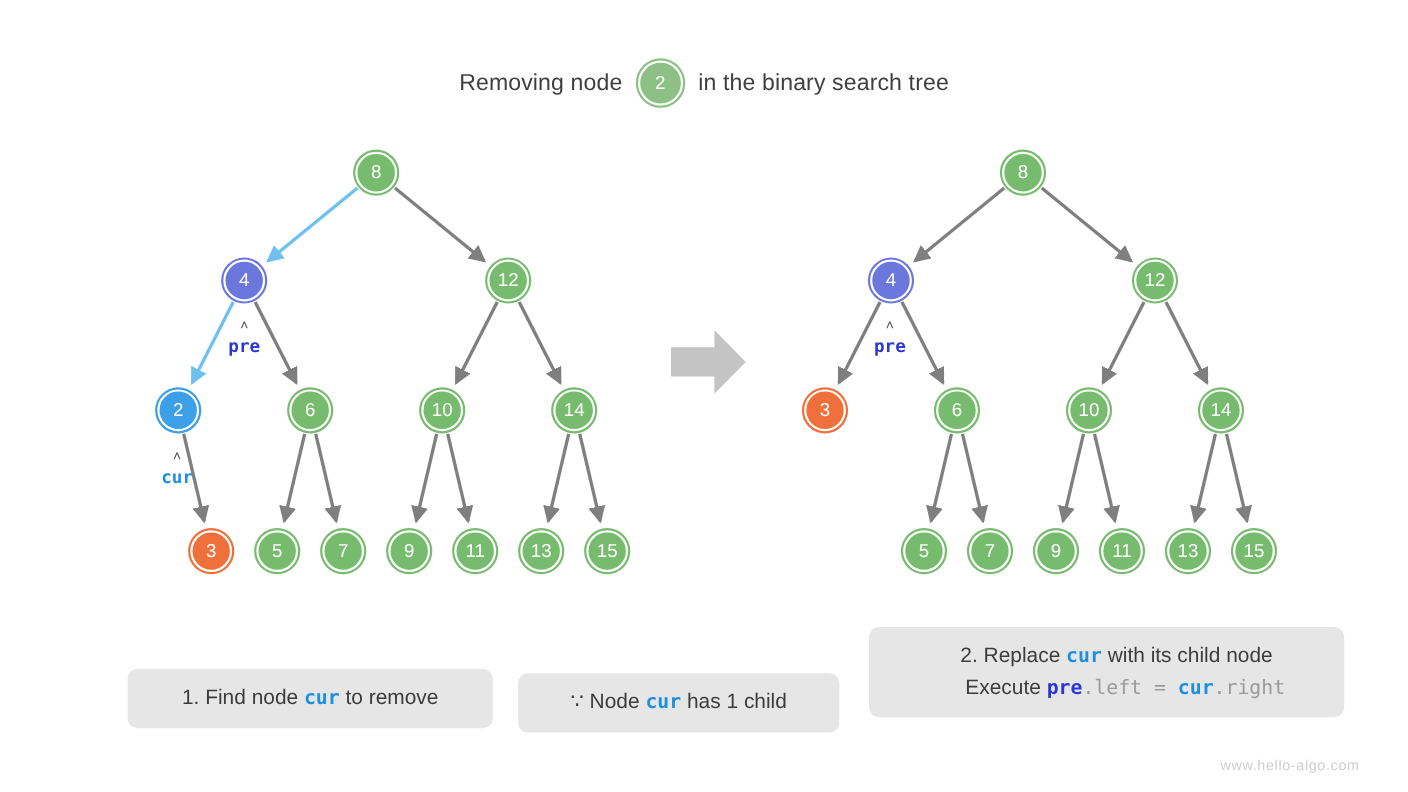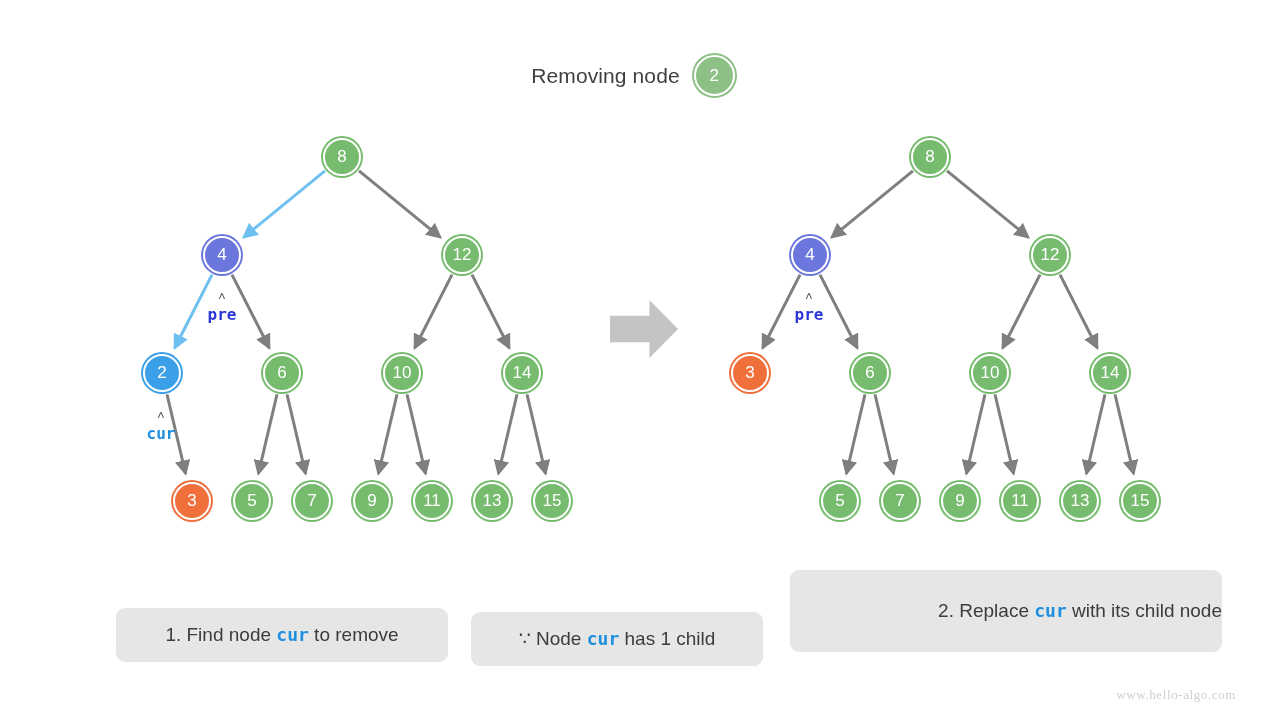--- a/index.html
+++ b/index.html
@@ -112,21 +112,21 @@
   .kw-cur { color: #1f8fe0; font-family: "DejaVu Sans Mono", monospace; font-weight: bold; font-size: 18px; }
   .kw-pre { color: #2b36d8; font-family: "DejaVu Sans Mono", monospace; font-weight: bold; font-size: 18px; }
   .kw-mono { color: #9a9a9a; font-family: "DejaVu Sans Mono", monospace; font-size: 18px; }
 
   
   .watermark {
     position: absolute;
     right: 44px;
     bottom: 17px;
     color: #cfcfcf;
-    font-family: Liberation Serif, serif;
+    font-family: Liberation Sans, sans-serif;
     font-size: 13px;
     letter-spacing: 0.6px;
   }
 </style>
 </head>
 <body>
 
 <svg id="canvas" viewBox="0 0 1280 720" xmlns="http://www.w3.org/2000/svg">
   <defs>
     <marker id="ah-gray" viewBox="0 0 10 10" refX="8.6" refY="5" markerWidth="5.2" markerHeight="5.2" orient="auto-start-reverse">
@@ -164,20 +164,21 @@
       <line x1="1115.0202091013653" y1="394.41955883249165" x2="1133.6106429618987" y2="473.73874330410155" stroke="#7f7f7f" stroke-width="3" marker-end="url(#ah-gray)"></line>
     </g>
   <g id="arrow-layer">
       <polygon points="610,315.66 649.44,315.66 649.44,300 678,329 649.44,358 649.44,342.34 610,342.34" fill="#c4c4c4"></polygon>
     </g>
 </svg>
 
 <div class="title-row">
   <span class="title-text">Removing node</span>
   <span class="title-node">2</span>
+  <span class="title-text">in the binary search tree</span>
 </div>
 
 <div id="node-layer">
     <div class="node green" style="left: 342px; top: 157px;">8</div>
     <div class="node indigo" style="left: 222px; top: 255px;">4</div>
     <div class="node green" style="left: 462px; top: 255px;">12</div>
     <div class="node blue" style="left: 162px; top: 373px;">2</div>
     <div class="node green" style="left: 282px; top: 373px;">6</div>
     <div class="node green" style="left: 402px; top: 373px;">10</div>
     <div class="node green" style="left: 522px; top: 373px;">14</div>
@@ -206,18 +207,19 @@
     <div class="ptr pre" style="left: 809px; top: 290px;"><span class="caret">˄</span><span>pre</span></div>
   </div>
 
 <div id="caption-layer">
     <div class="caption" style="left: 116px; top: 584px; width: 332px; height: 54px; align-items: center; margin-top: 24px;">
       <div class="line"><span>1. Find node </span><span class="kw-cur">cur</span><span> to remove</span></div>
     </div>
     <div class="caption" style="left: 471px; top: 584px; width: 292px; height: 54px; align-items: center; margin-top: 28px;">
       <div class="line"><span>∵ Node </span><span class="kw-cur">cur</span><span> has 1 child</span></div>
     </div>
-    <div class="caption" style="left: 790px; top: 570px; width: 432px; height: 82px; align-items: flex-end; padding-left: 18px;">
+    <div class="caption" style="left: 790px; top: 570px; width: 432px; height: 82px; align-items: center; padding-left: 18px;">
       <div class="line"><span>2. Replace </span><span class="kw-cur">cur</span><span> with its child node</span></div>
+      <div class="line"><span>&nbsp;&nbsp;&nbsp;Execute </span><span class="kw-pre">pre</span><span class="kw-mono">.left = </span><span class="kw-cur">cur</span><span class="kw-mono">.right</span></div>
     </div>
   </div>
 
 <div class="watermark">www.hello-algo.com</div>
 
 </body></html>

